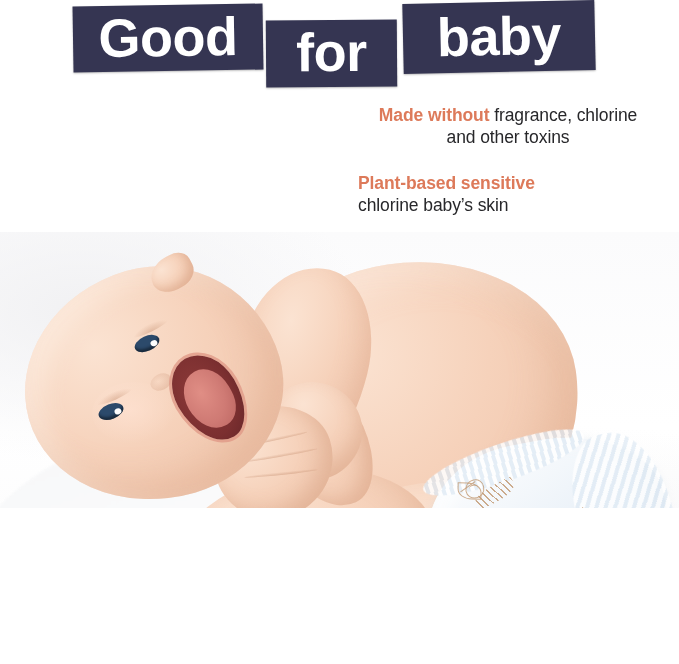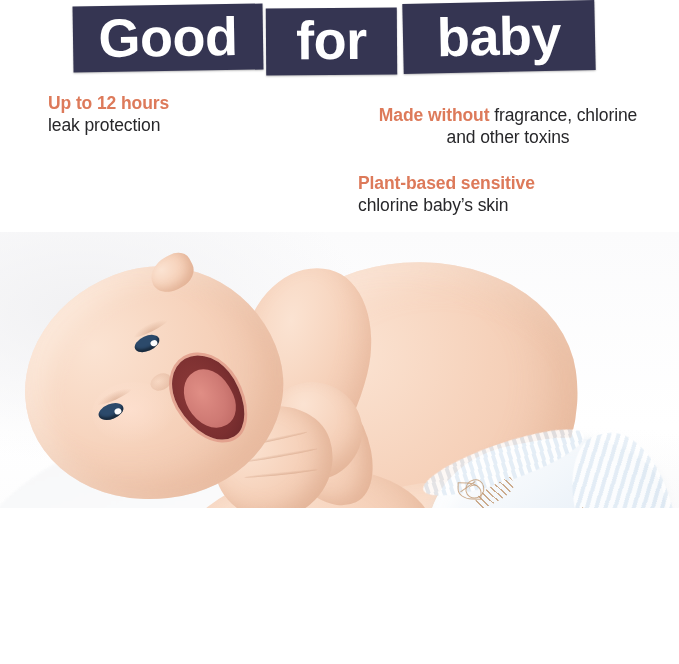--- a/index.html
+++ b/index.html
@@ -46,21 +46,21 @@
     white-space: nowrap;
     display: block;
   }
   .hl-good {
     left: 73px;  top: 5px;
     width: 190px; height: 66px;
     transform: rotate(-0.9deg);
   }
   .hl-good span { font-size: 54px; margin-top: -3px; }
   .hl-for {
-    left: 266px; top: 8px;
+    left: 266px; top: 20px;
     width: 131px; height: 67px;
     transform: rotate(-0.4deg);
   }
   .hl-for span { font-size: 54px; margin-top: -3px; }
   .hl-baby {
     left: 403px; top: 2px;
     width: 192px; height: 70px;
     transform: rotate(-1.2deg);
   }
   .hl-baby span { font-size: 54px; margin-top: -2px; }
@@ -403,24 +403,20 @@
     <div class="hl-box hl-for">
       <span>for</span>
     </div>
     <div class="hl-box hl-baby">
       <span>baby</span>
     </div>
   </div>
 
   <div class="features">
 
-    <div class="feat feat-c0 feat-r0">
-      <p class="feat-title">Up to 12 hours</p>
-      <p class="feat-sub">leak protection</p>
-    </div>
 
     <div class="feat feat-c1 feat-r0">
       <p class="feat-inline"><span class="lead">Made without</span><span> fragrance, chlorine and other toxins</span></p>
     </div>
 
 
     <div class="feat feat-c1 feat-r1">
       <p class="feat-title">Plant-based sensitive</p>
       <p class="feat-sub">chlorine baby’s skin</p>
     </div>

